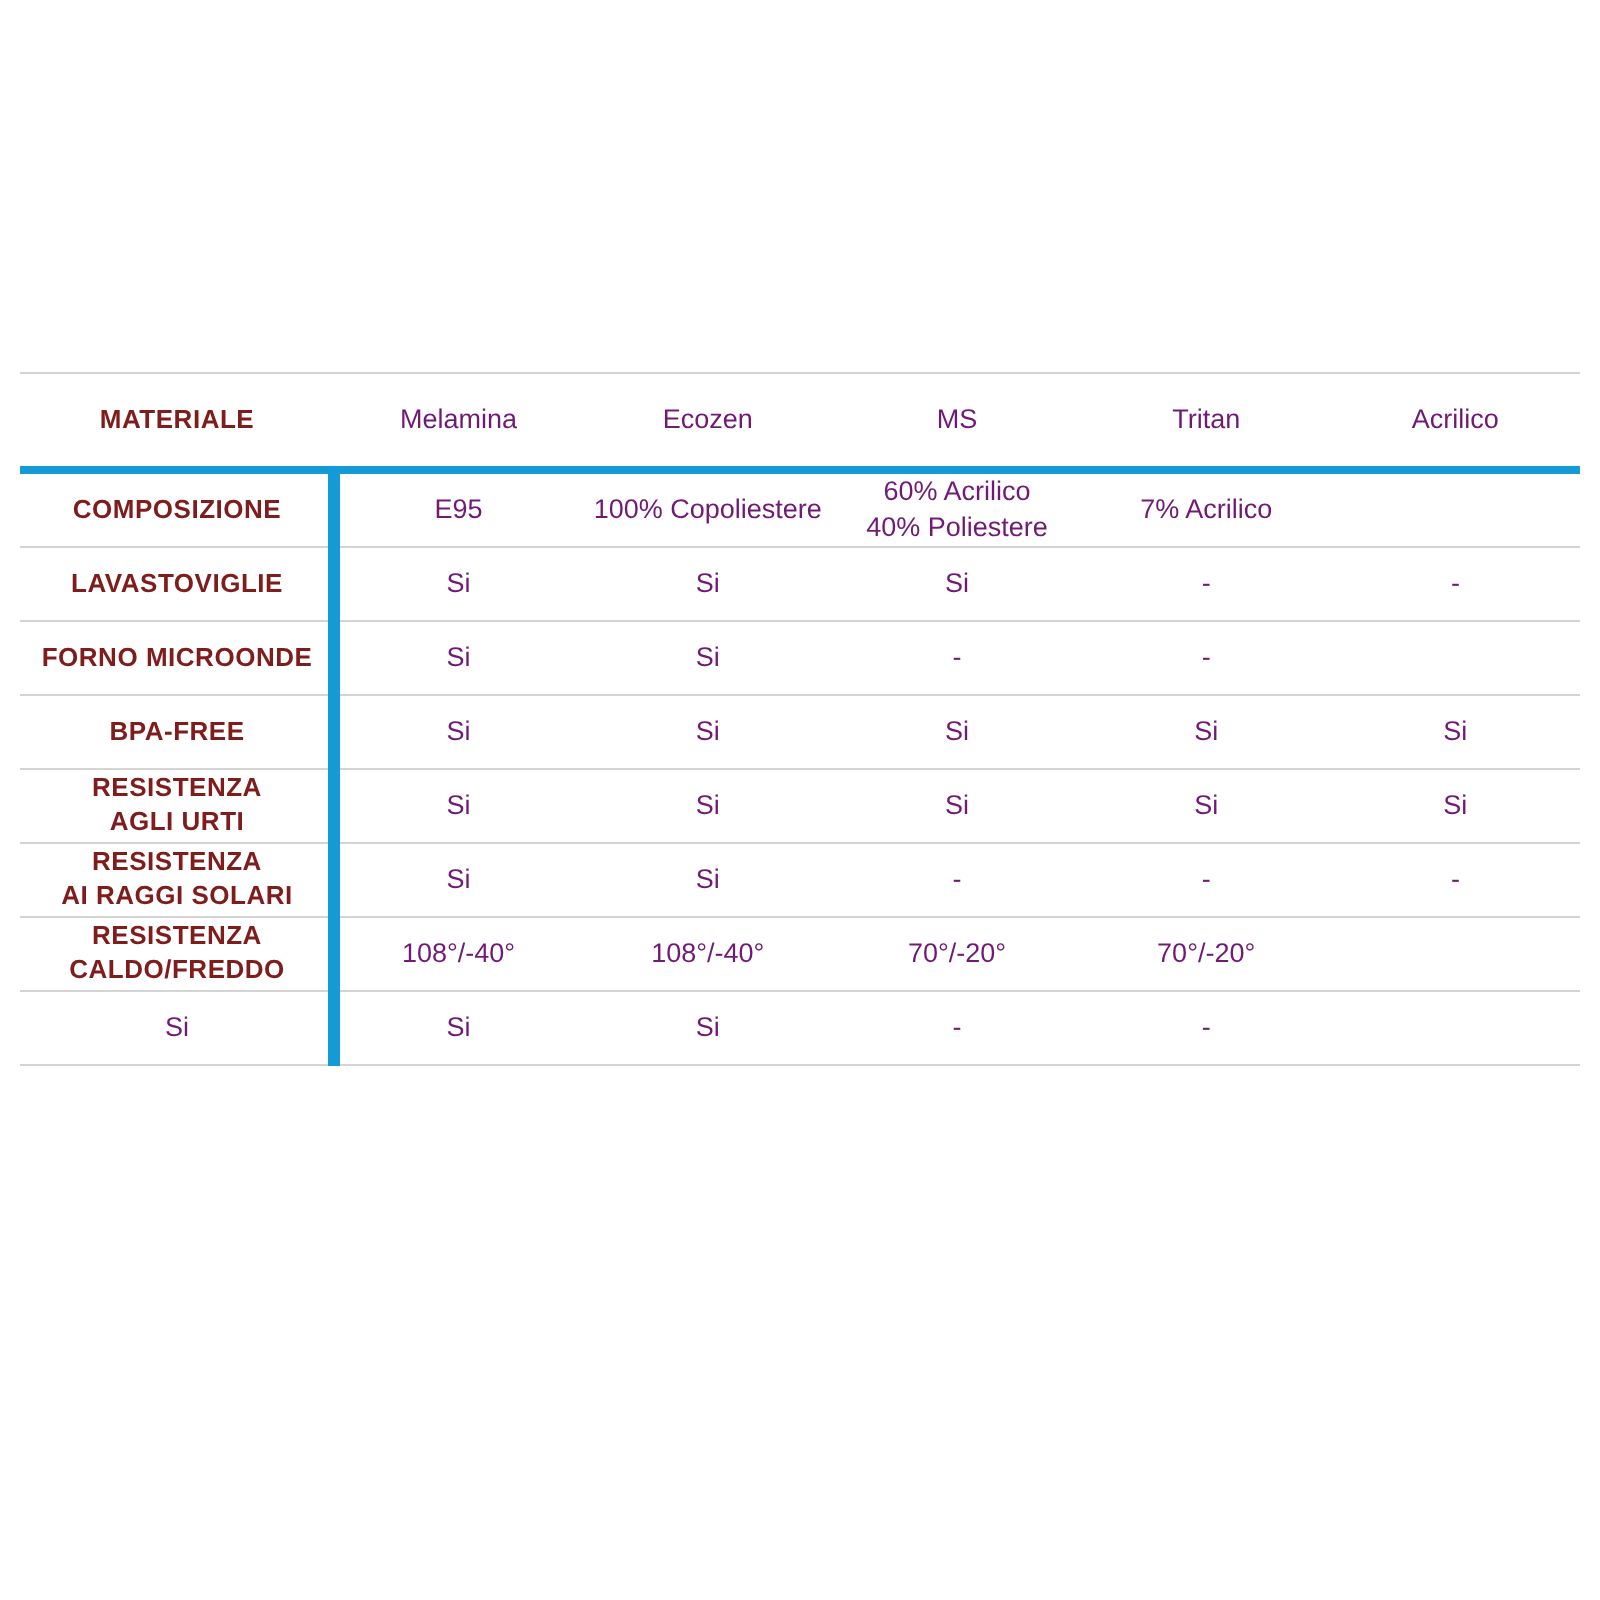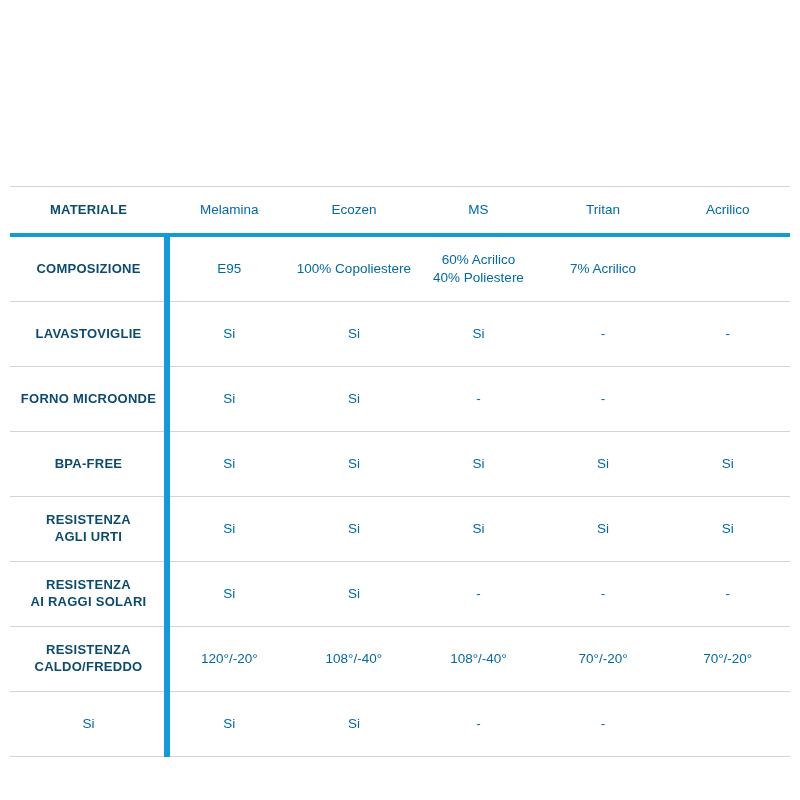--- a/index.html
+++ b/index.html
@@ -28,42 +28,42 @@
     border-top: 1px solid #d4d4d4;
     box-sizing: border-box;
   }
   .bluebar {
     height: 4px;
     background: #149bd7;
   }
   .row {
     display: grid;
     grid-template-columns: 157px 1fr 1fr 1fr 1fr 1fr;
-    height: 65px;
+    height: 37px;
     border-bottom: 1px solid #d4d4d4;
     box-sizing: border-box;
   }
   .cell {
     display: flex;
     align-items: center;
     justify-content: center;
     text-align: center;
     white-space: pre-line;
   }
   .label {
     font-weight: 700;
     font-size: 13px;
     line-height: 1.3;
-    color: #0c4a6e;
+    color: #7f1d1d;
     letter-spacing: 0.02em;
   }
   .val {
     font-size: 13.5px;
     line-height: 1.3;
-    color: #0369a1;
+    color: #701a75;
   }
   .vline {
     position: absolute;
     left: 154px;
     top: 47px;
     bottom: 0;
     width: 6px;
     background: #149bd7;
   }
 </style>
@@ -135,21 +135,20 @@
       <div class="cell val">Si</div>
       <div class="cell val">Si</div>
       <div class="cell val">-</div>
       <div class="cell val">-</div>
       <div class="cell val">-</div>
     </div>
 
     <div class="row">
       <div class="cell label">RESISTENZA
 CALDO/FREDDO</div>
-      <div class="cell val">120°/-20°</div>
       <div class="cell val">108°/-40°</div>
       <div class="cell val">108°/-40°</div>
       <div class="cell val">70°/-20°</div>
       <div class="cell val">70°/-20°</div>
     </div>
 
     <div class="row">
       <div class="cell val">Si</div>
       <div class="cell val">Si</div>
       <div class="cell val">Si</div>

